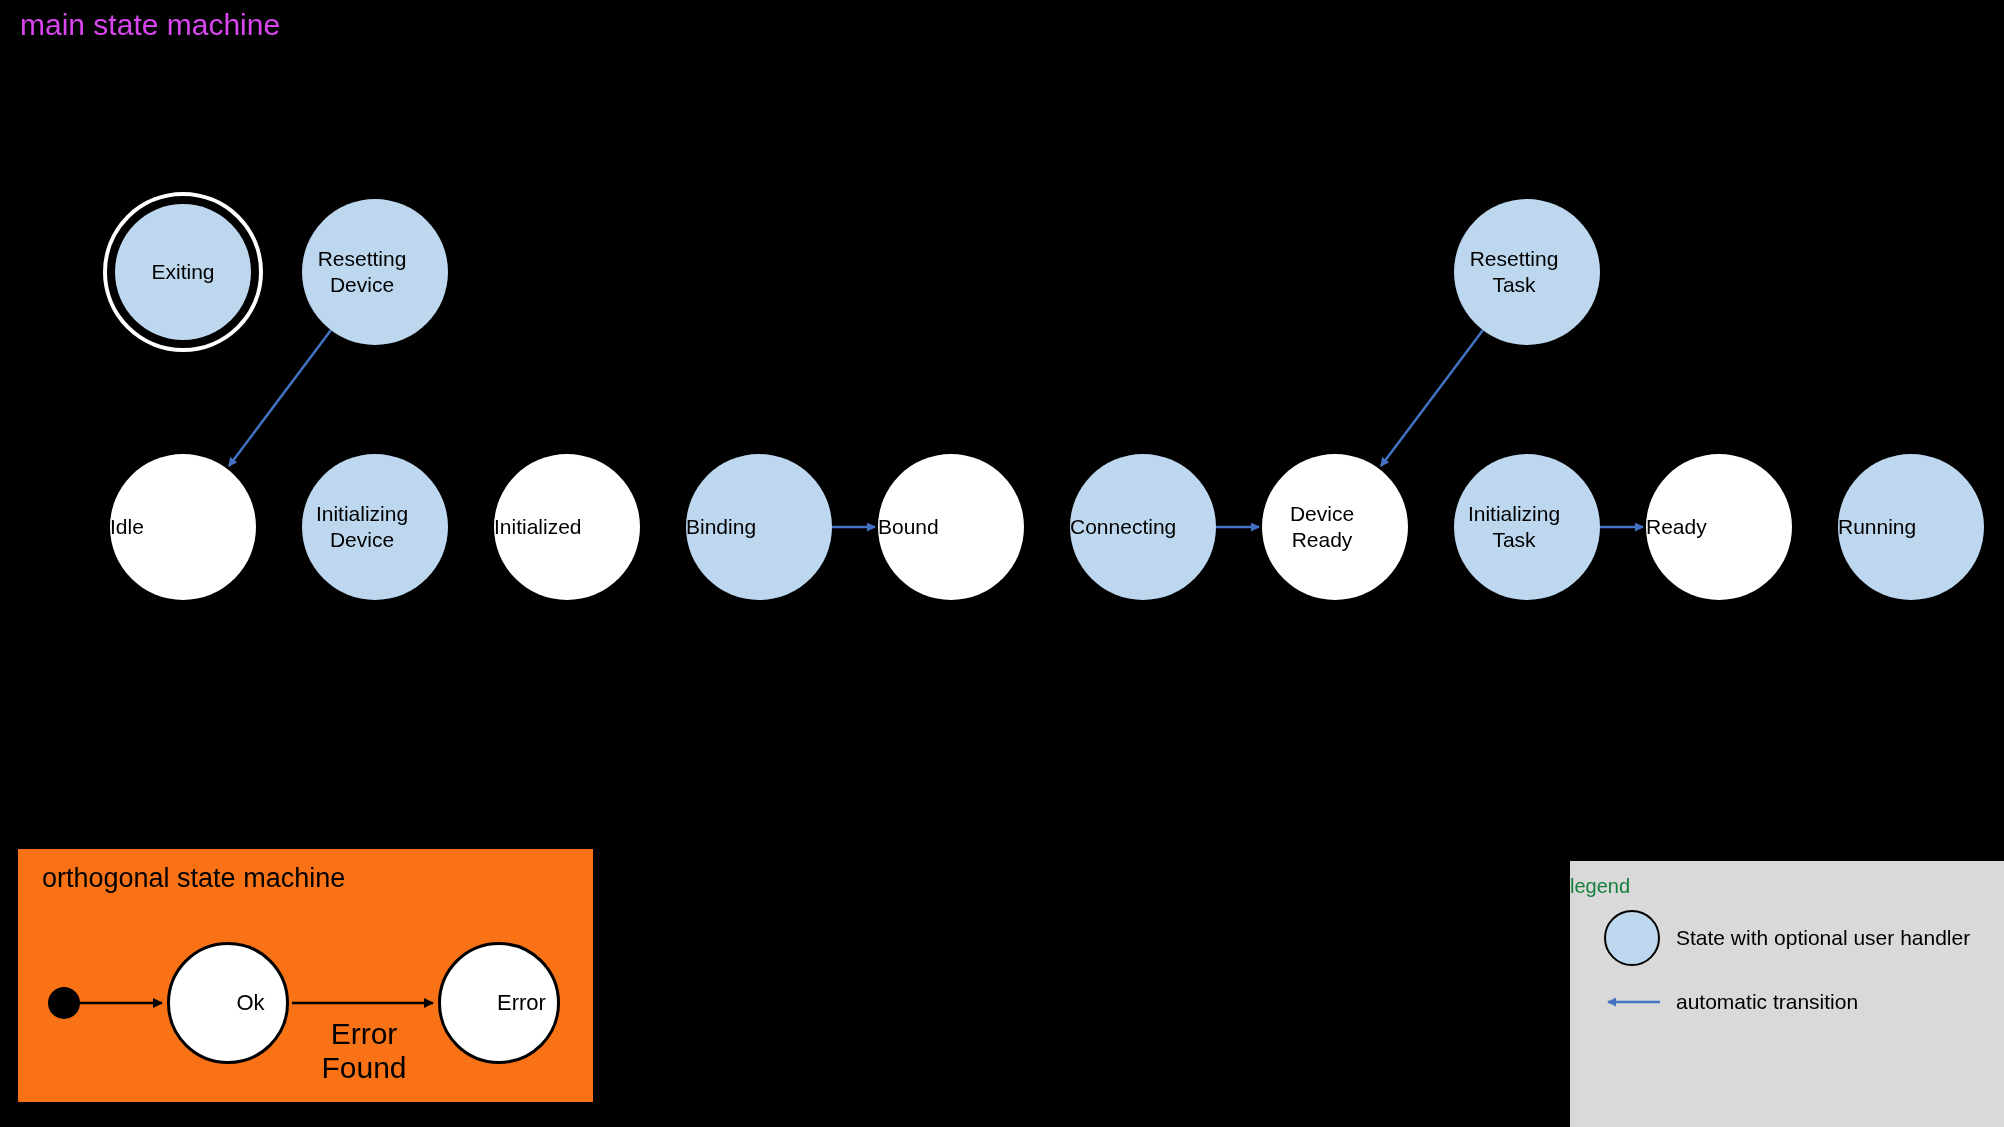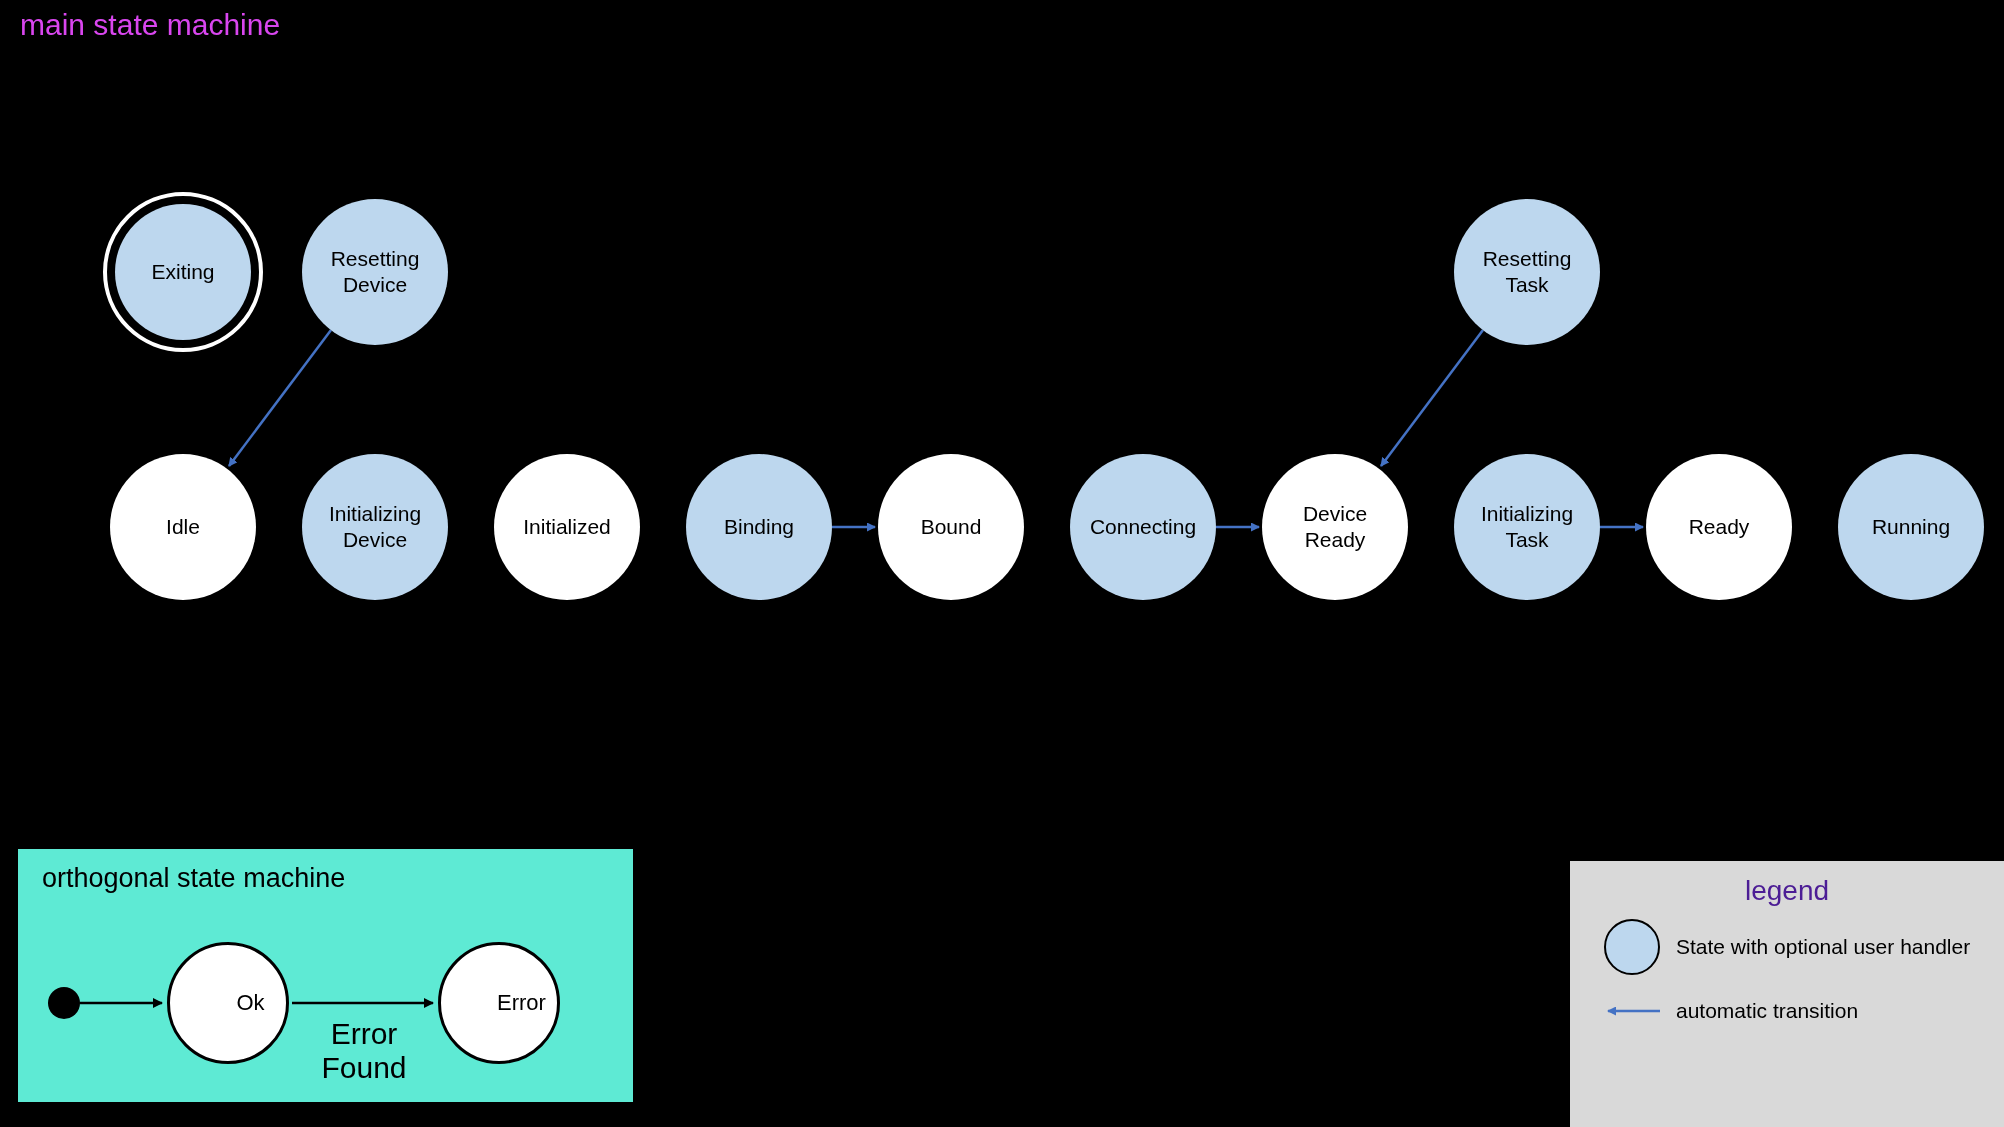--- a/index.html
+++ b/index.html
@@ -8,21 +8,21 @@
     background: var(--background, #000);
     font-family:"Liberation Sans", sans-serif;
     position:relative; overflow:hidden;
   }
   .page-title { position:absolute; left:20px; top:8px; font-size:30px; color:#d946ef; }
 
   
   .state {
     position:absolute; width:146px; height:146px; border-radius:50%;
     transform:translate(-50%,-50%);
-    display:flex; align-items:center; justify-content:center; text-align:center;
+    display:flex; align-items:center; justify-content:flex-start; text-align:center;
   }
   .state.handler { background: var(--handler-state, #bdd7ee); }
   .state.idling  { background: var(--idling-state, #ffffff); }
   .state-label { font-size:21px; line-height:1.25; color:#000; max-width:120px; }
 
   .final-ring {
     position:absolute; width:160px; height:160px; border-radius:50%;
     border:4px solid #fff; background:transparent; box-sizing:border-box;
     transform:translate(-50%,-50%);
     display:flex; align-items:center; justify-content:center;
@@ -33,34 +33,34 @@
     display:flex; align-items:center; justify-content:center; text-align:center;
   }
 
   svg.arrows { position:absolute; left:0; top:0; pointer-events:none; }
   .arrow-line { stroke: var(--transition-arrow, #4472c4); stroke-width:2.5; fill:none; }
   .arrow-head-blue { fill: var(--transition-arrow, #4472c4); }
   .arrow-line-black { stroke:#000; stroke-width:2.5; fill:none; }
   .arrow-head-black { fill:#000; }
 
   
-  .ortho-box { position:absolute; left:18px; top:849px; width:575px; height:253px; background:#5eead4;padding-left:40px; }
+  .ortho-box { position:absolute; left:18px; top:849px; width:575px; height:253px; background:#f97316; }
   .ortho-title { position:absolute; left:24px; top:14px; font-size:27px; color:#000; }
   .ortho-svg { position:absolute; left:0; top:0; }
   .ortho-state {
     position:absolute; width:122px; height:122px; border:3px solid #000; border-radius:50%;
     background:#fff; box-sizing:border-box; transform:translate(-50%,-50%);
     display:flex; align-items:center; justify-content:center;
   }
   .ortho-state .state-label { font-size:22px;margin-left:45px; }
   .ortho-label { position:absolute; left:274px; top:168px; width:144px; text-align:center; font-size:30px; color:#000; }
 
   
   .legend { position:absolute; left:1570px; top:861px; width:434px; height:266px; background: var(--legend-background, #d9d9d9); }
-  .legend-title { text-align:center; font-size:28px; padding-top:14px; color:#4c1d95; }
+  .legend-title { text-align:left; font-size:20px; padding-top:14px; color:#15803d; }
   .legend-item { display:flex; align-items:center; height:64px; padding-left:28px; }
   .legend-item.first { margin-top:8px; }
   .legend-icon { width:68px; display:flex; justify-content:center; align-items:center; }
   .legend-circle { width:56px; height:56px; border-radius:50%; border:2px solid #000; box-sizing:border-box; display:inline-block; }
   .legend-circle.handler { background: var(--handler-state, #bdd7ee); }
   .legend-circle.idling  { background: var(--idling-state, #ffffff); }
   .legend-label { font-size:21px; color:#000; margin-left:10px; }
 </style>
 </head>
 <body>

